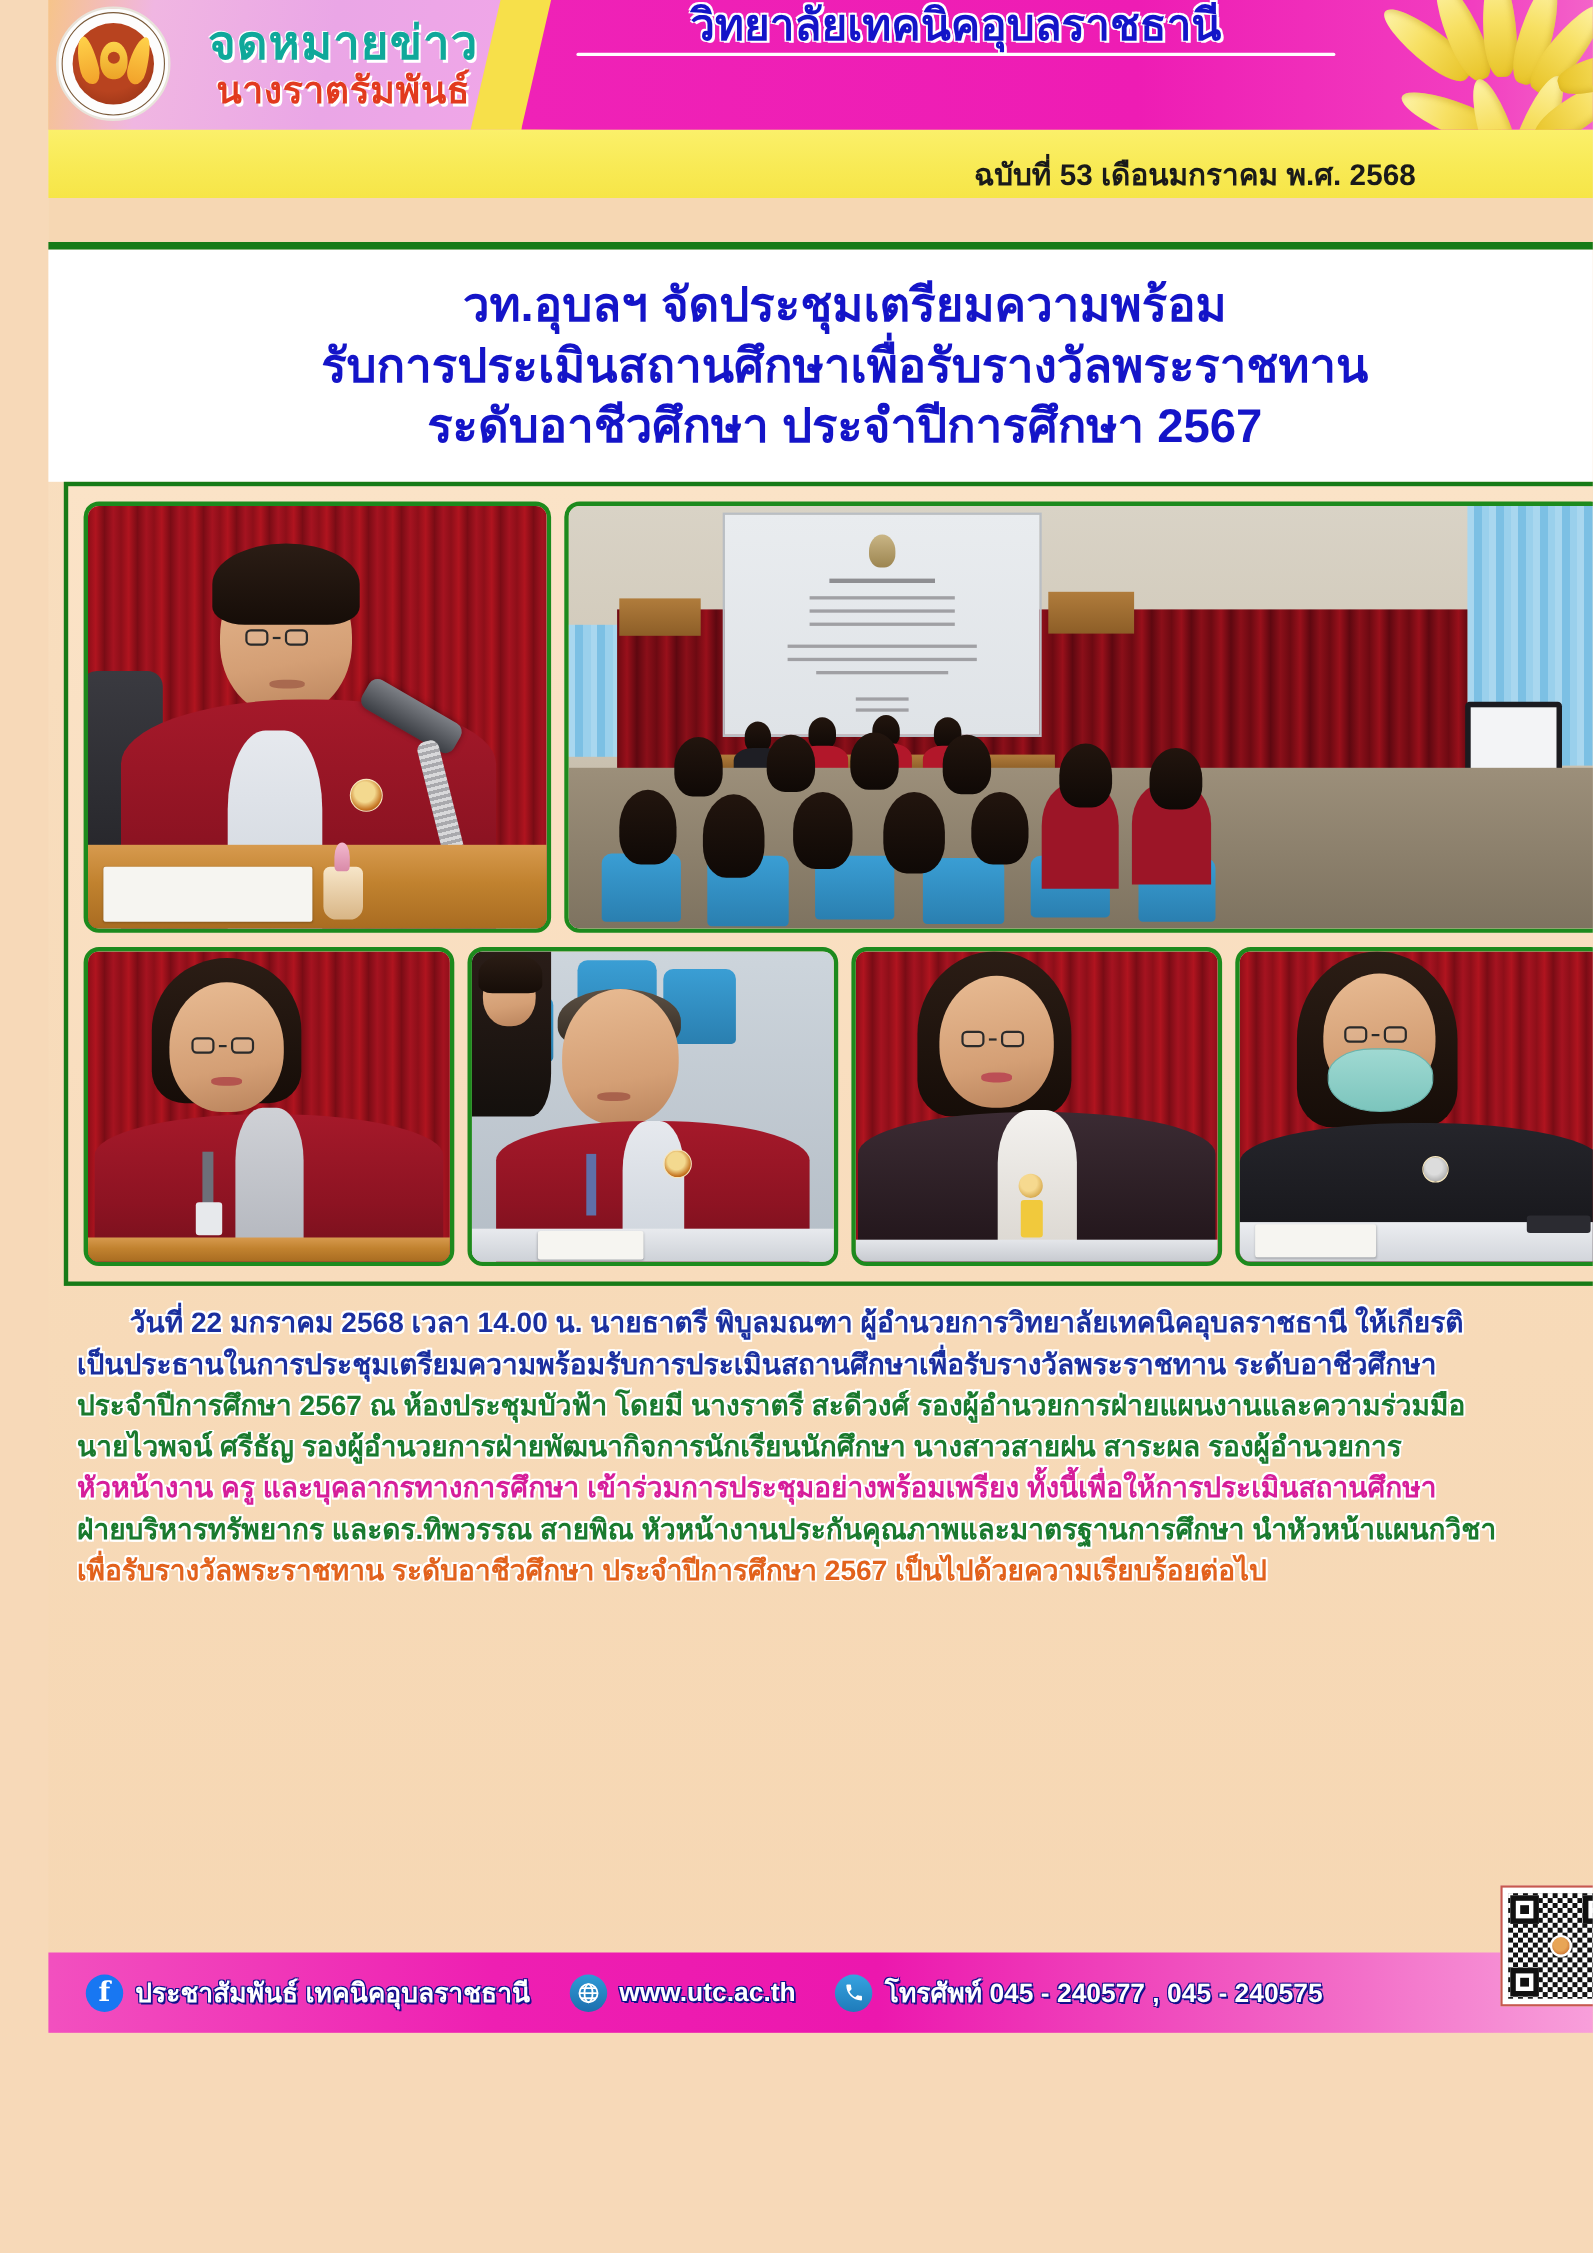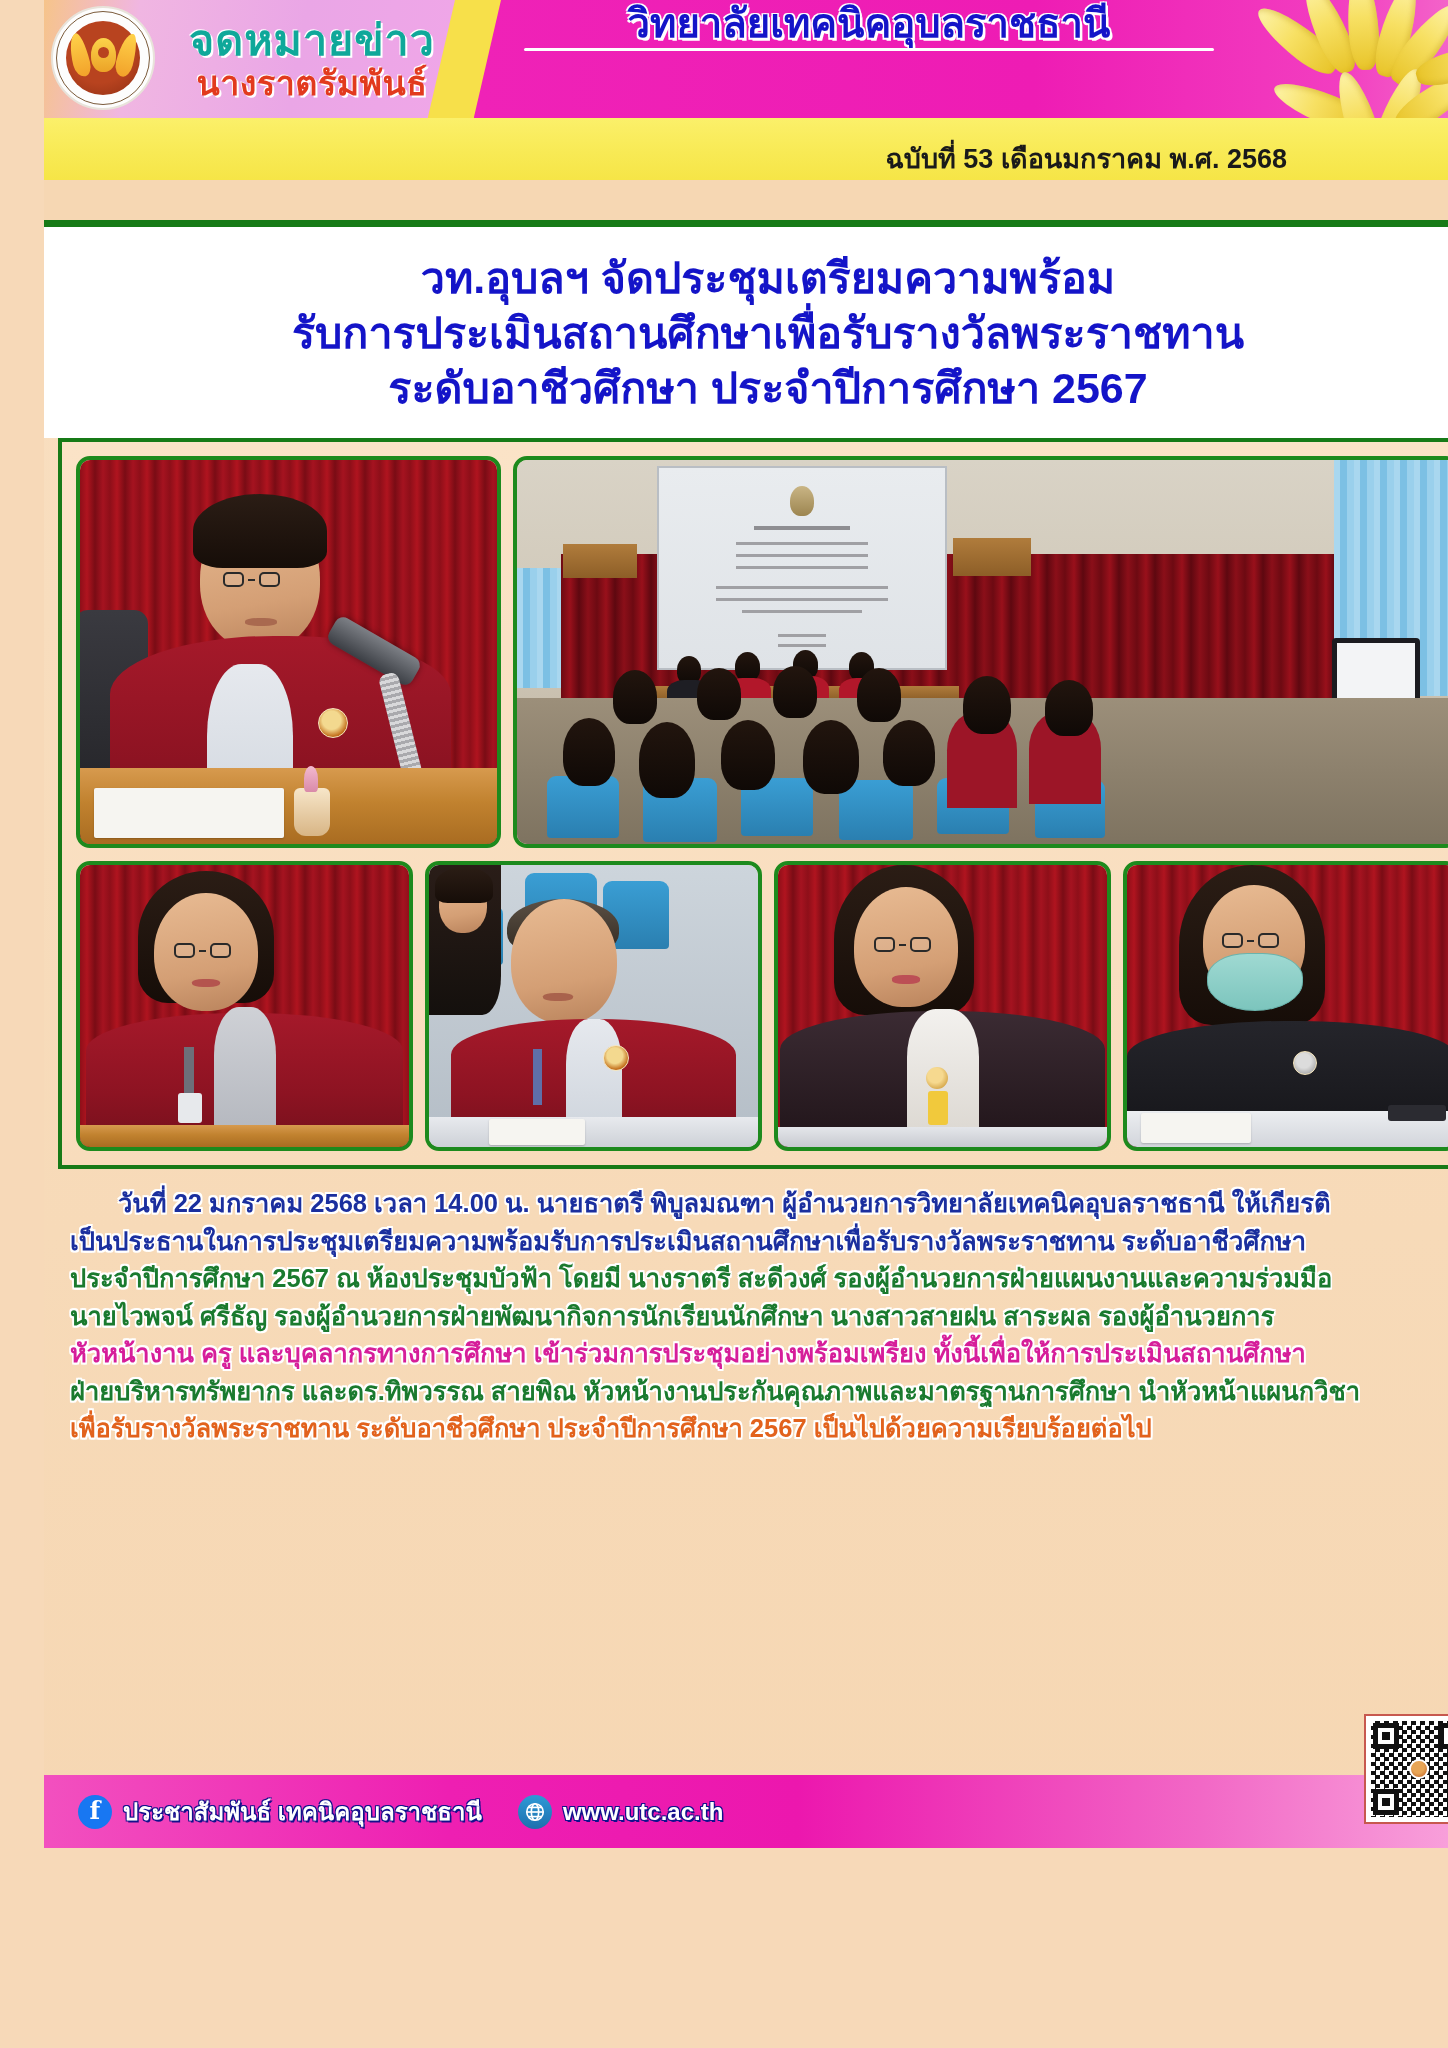--- a/index.html
+++ b/index.html
@@ -619,15 +619,23 @@
           <circle cx="12" cy="12" r="9"></circle>
           <ellipse cx="12" cy="12" rx="4" ry="9"></ellipse>
           <line x1="3" y1="12" x2="21" y2="12"></line>
           <line x1="4.6" y1="7" x2="19.4" y2="7"></line>
           <line x1="4.6" y1="17" x2="19.4" y2="17"></line>
         </svg>
       </span>
       <span class="f-text">www.utc.ac.th</span>
     </div>
 
+    <div class="f-item">
+      <span class="ico ico-tel">
+        <svg width="19" height="19" viewBox="0 0 24 24" fill="#ffffff">
+          <path d="M6.6 10.8c1.4 2.8 3.8 5.1 6.6 6.6l2.2-2.2c.3-.3.7-.4 1-.2 1.2.4 2.4.6 3.6.6.6 0 1 .4 1 1V20c0 .6-.4 1-1 1C10.8 21 3 13.2 3 3.6c0-.6.4-1 1-1h3.4c.6 0 1 .4 1 1 0 1.3.2 2.5.6 3.6.1.4 0 .8-.2 1.1l-2.2 2.5z"></path>
+        </svg>
+      </span>
+      <span class="f-text">โทรศัพท์ 045 - 240577 , 045 - 240575</span>
+    </div>
   </div>
 
 </div>
 
 </body></html>

